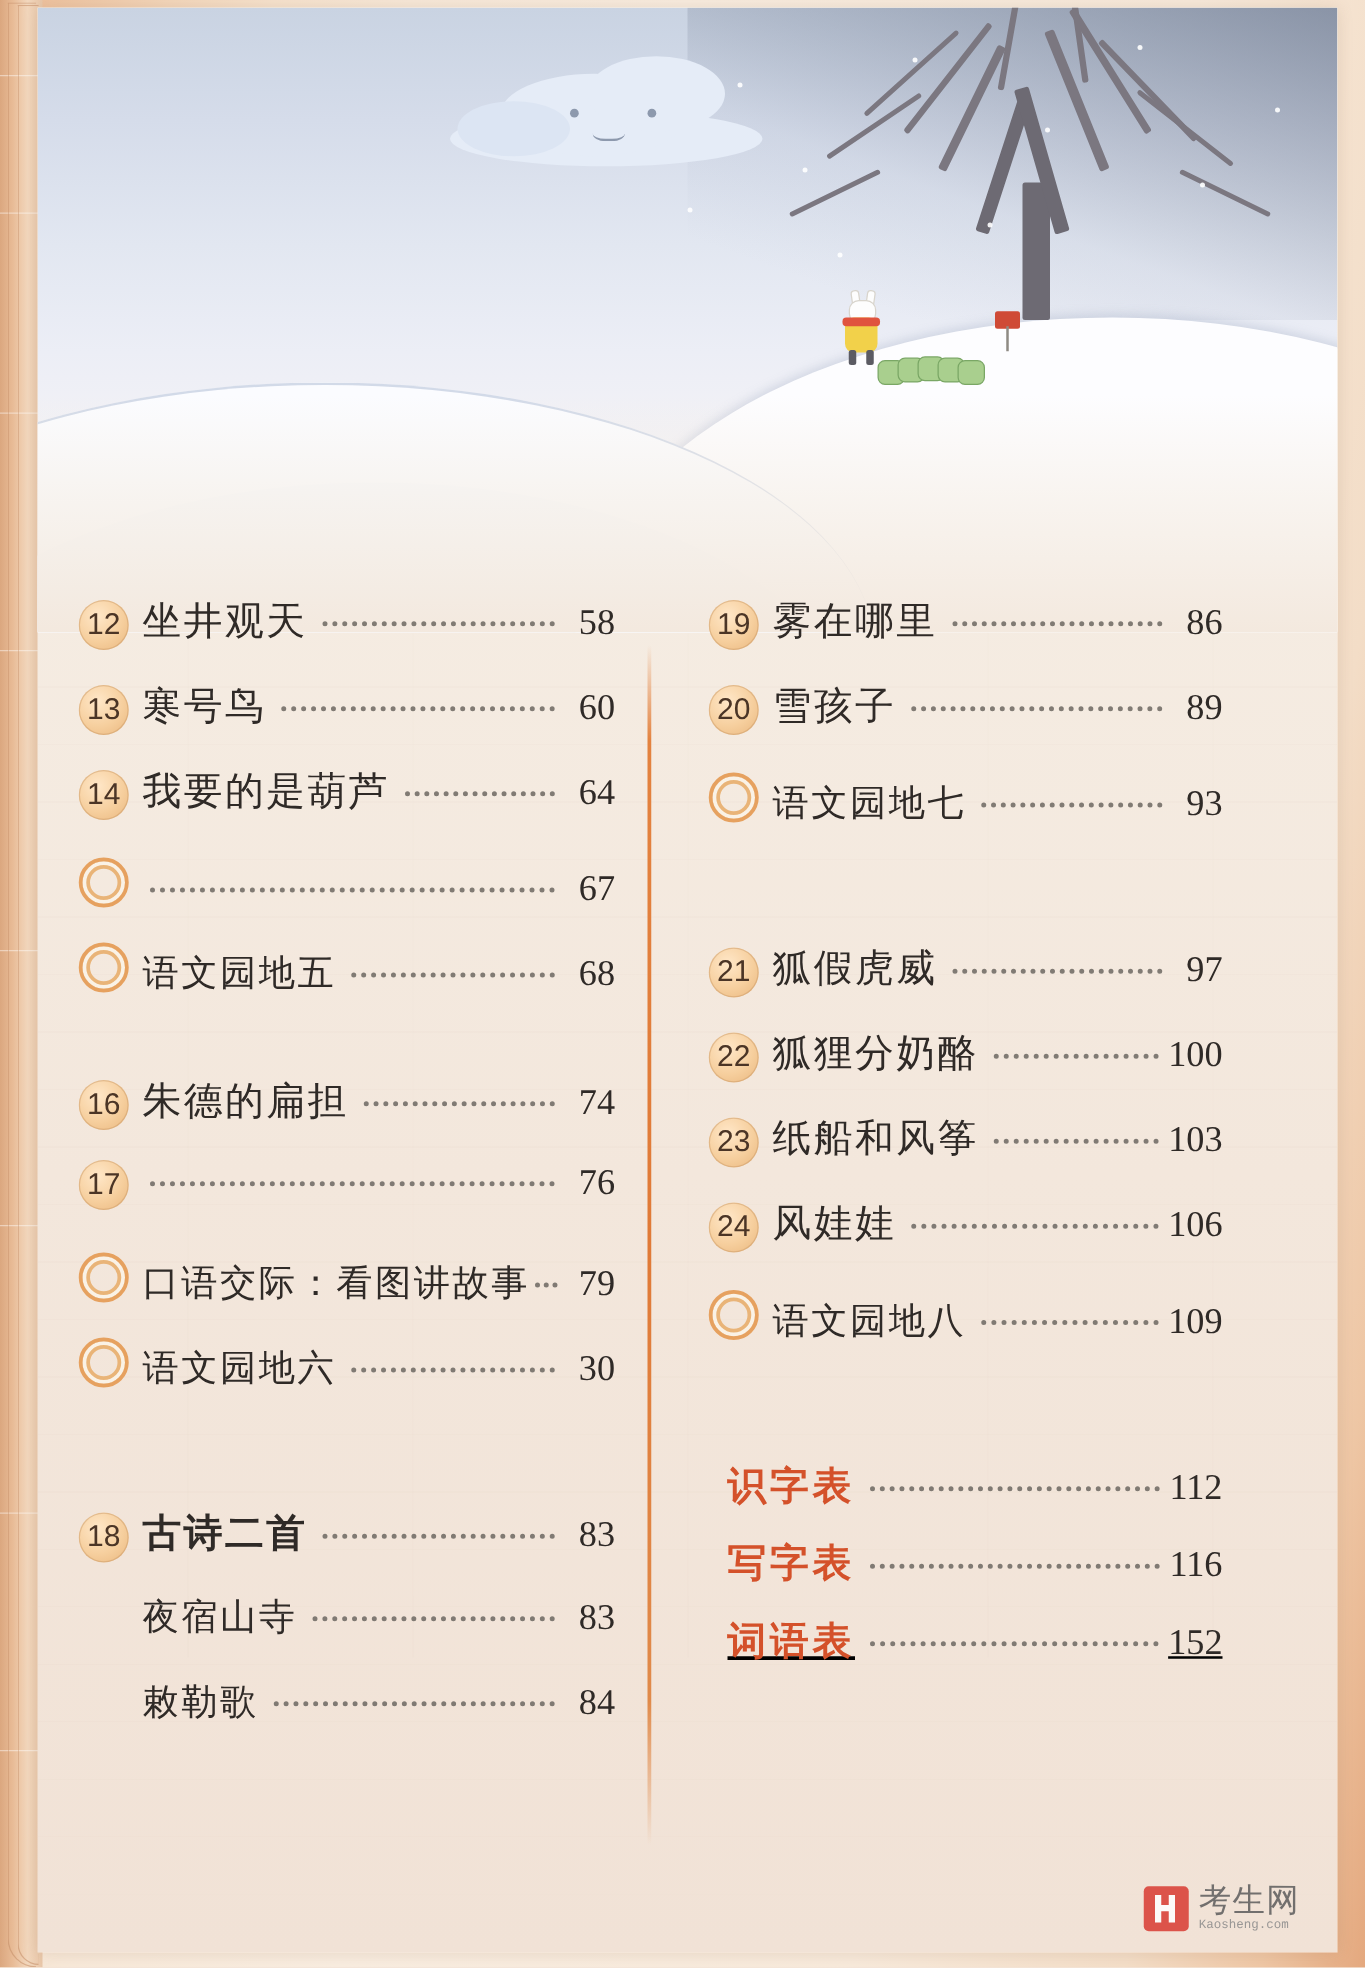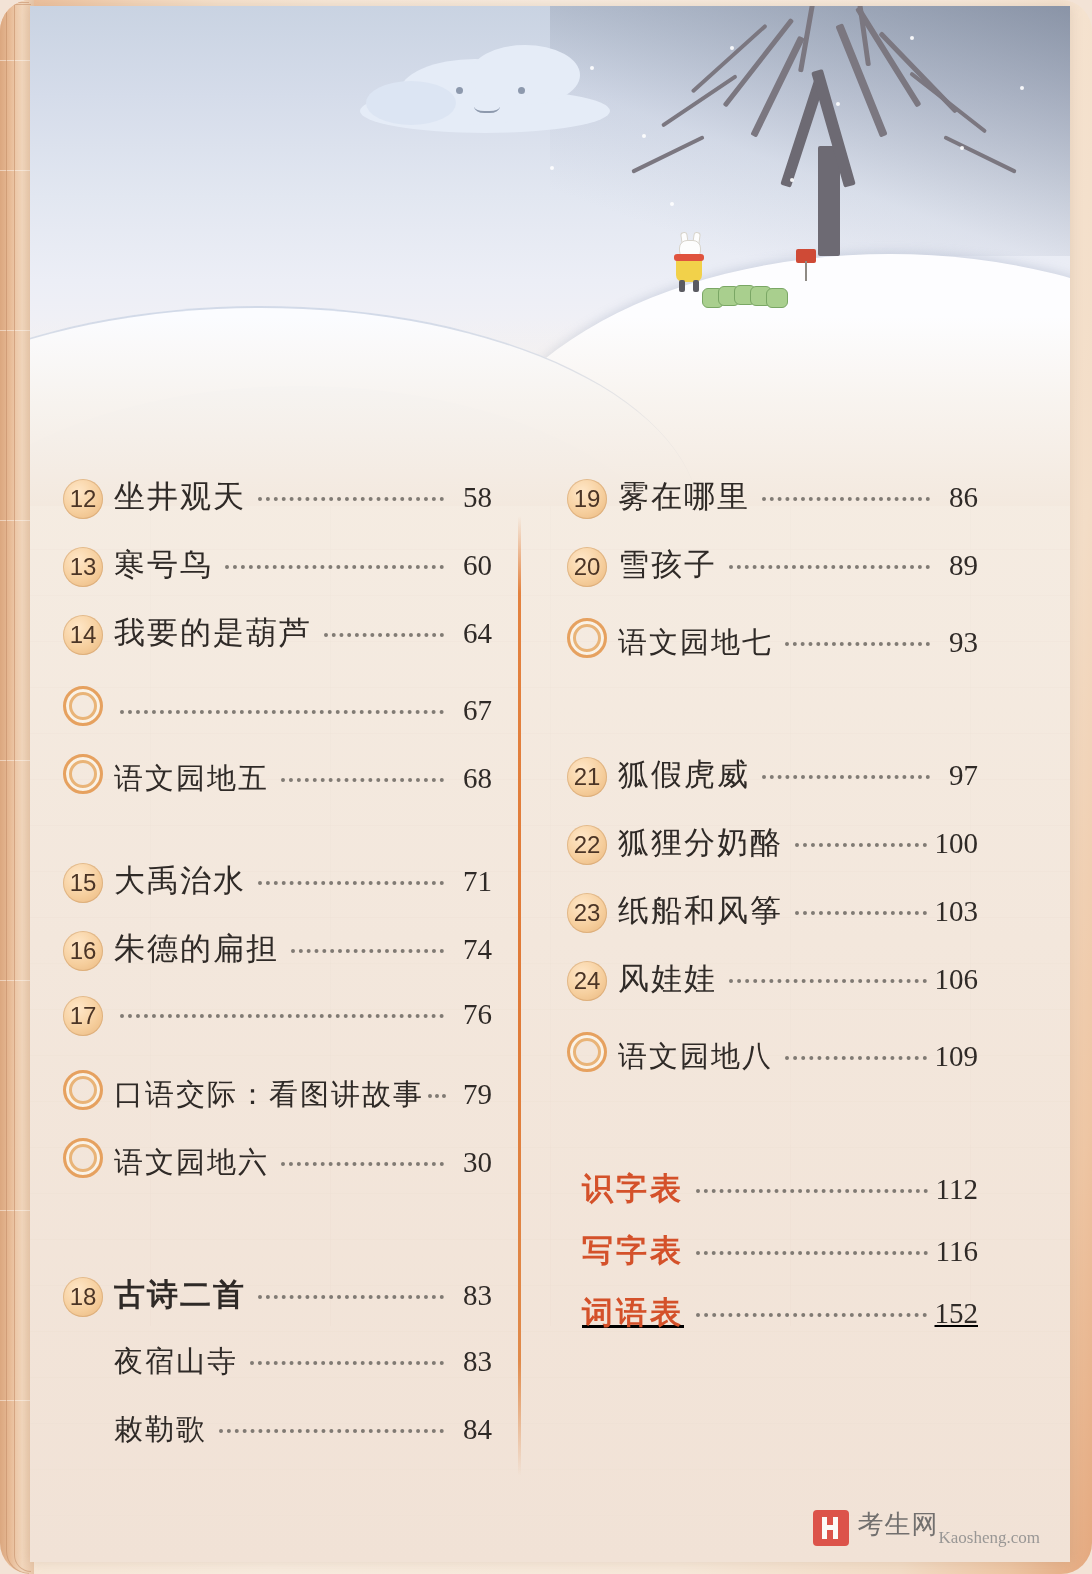--- a/index.html
+++ b/index.html
@@ -14,21 +14,20 @@
     overflow: hidden;
   }
 
   #page {
     position: relative;
     width: 1092px;
     height: 1574px;
     overflow: hidden;
     background:
       linear-gradient(100deg, #e9b48d 0%, #eec3a0 3%, #f0cbab 6%, #f3d6bb 10%, #f6e2cd 16%, #f7e8d8 24%, #f8ecdf 40%, #f7e9da 70%, #f3ddc7 86%, #eec6a4 94%, #e4a87e 100%);
-    border-radius: 31px;
   }
 
   
   .edge-strip {
     position: absolute;
     left: 0; top: 0;
     width: 34px; height: 1574px;
     background: linear-gradient(90deg,#dba77f 0%, #e8bb96 30%, #f2d7bd 65%, #e8c6a8 100%);
   }
   .edge-line {
@@ -285,23 +284,23 @@
   .wm-mark::before, .wm-mark::after {
     content: "";
     position: absolute;
     background: #fff;
   }
   .wm-mark::before { left: 9px; top: 7px; width: 5px; height: 22px; }
   .wm-mark::after  { left: 20px; top: 7px; width: 5px; height: 22px; }
   .wm-bar {
     position: absolute; left: 9px; top: 15px; width: 16px; height: 5px; background: #fff;
   }
-  .wm-text { display: flex; flex-direction: row; line-height: 1; }
+  .wm-text { display: flex; flex-direction: column; line-height: 1; }
   .wm-cn { font-size: 26px; color: #5c5c5c; letter-spacing: 1px; font-family: "Liberation Sans", sans-serif; }
-  .wm-en { font-size: 17px; color: #8a8a8a; font-family: Liberation Serif, serif; margin-top: 18px;}
+  .wm-en { font-size: 10px; color: #8a8a8a; font-family: Liberation Mono, monospace; margin-top: 3px;}
 </style>
 </head>
 <body>
 
 <div id="page">
 
   <div class="edge-strip">
     <div class="edge-line" style="top:60px"></div>
     <div class="edge-line" style="top:170px"></div>
     <div class="edge-line" style="top:330px"></div>
@@ -431,26 +430,20 @@
 
         <div class="entry sub">
           <span class="marker"><span class="ring"></span></span>
           <span class="title">语文园地五</span>
           <span class="leader"></span>
           <span class="page">68</span>
         </div>
 
         <div class="gap-md"></div>
 
-        <div class="entry">
-          <span class="marker"><span class="num-badge">15</span></span>
-          <span class="title">大禹治水</span>
-          <span class="leader"></span>
-          <span class="page">71</span>
-        </div>
 
         <div class="entry">
           <span class="marker"><span class="num-badge">16</span></span>
           <span class="title">朱德的扁担</span>
           <span class="leader"></span>
           <span class="page">74</span>
         </div>
 
         <div class="entry">
           <span class="marker"><span class="num-badge">17</span></span>

